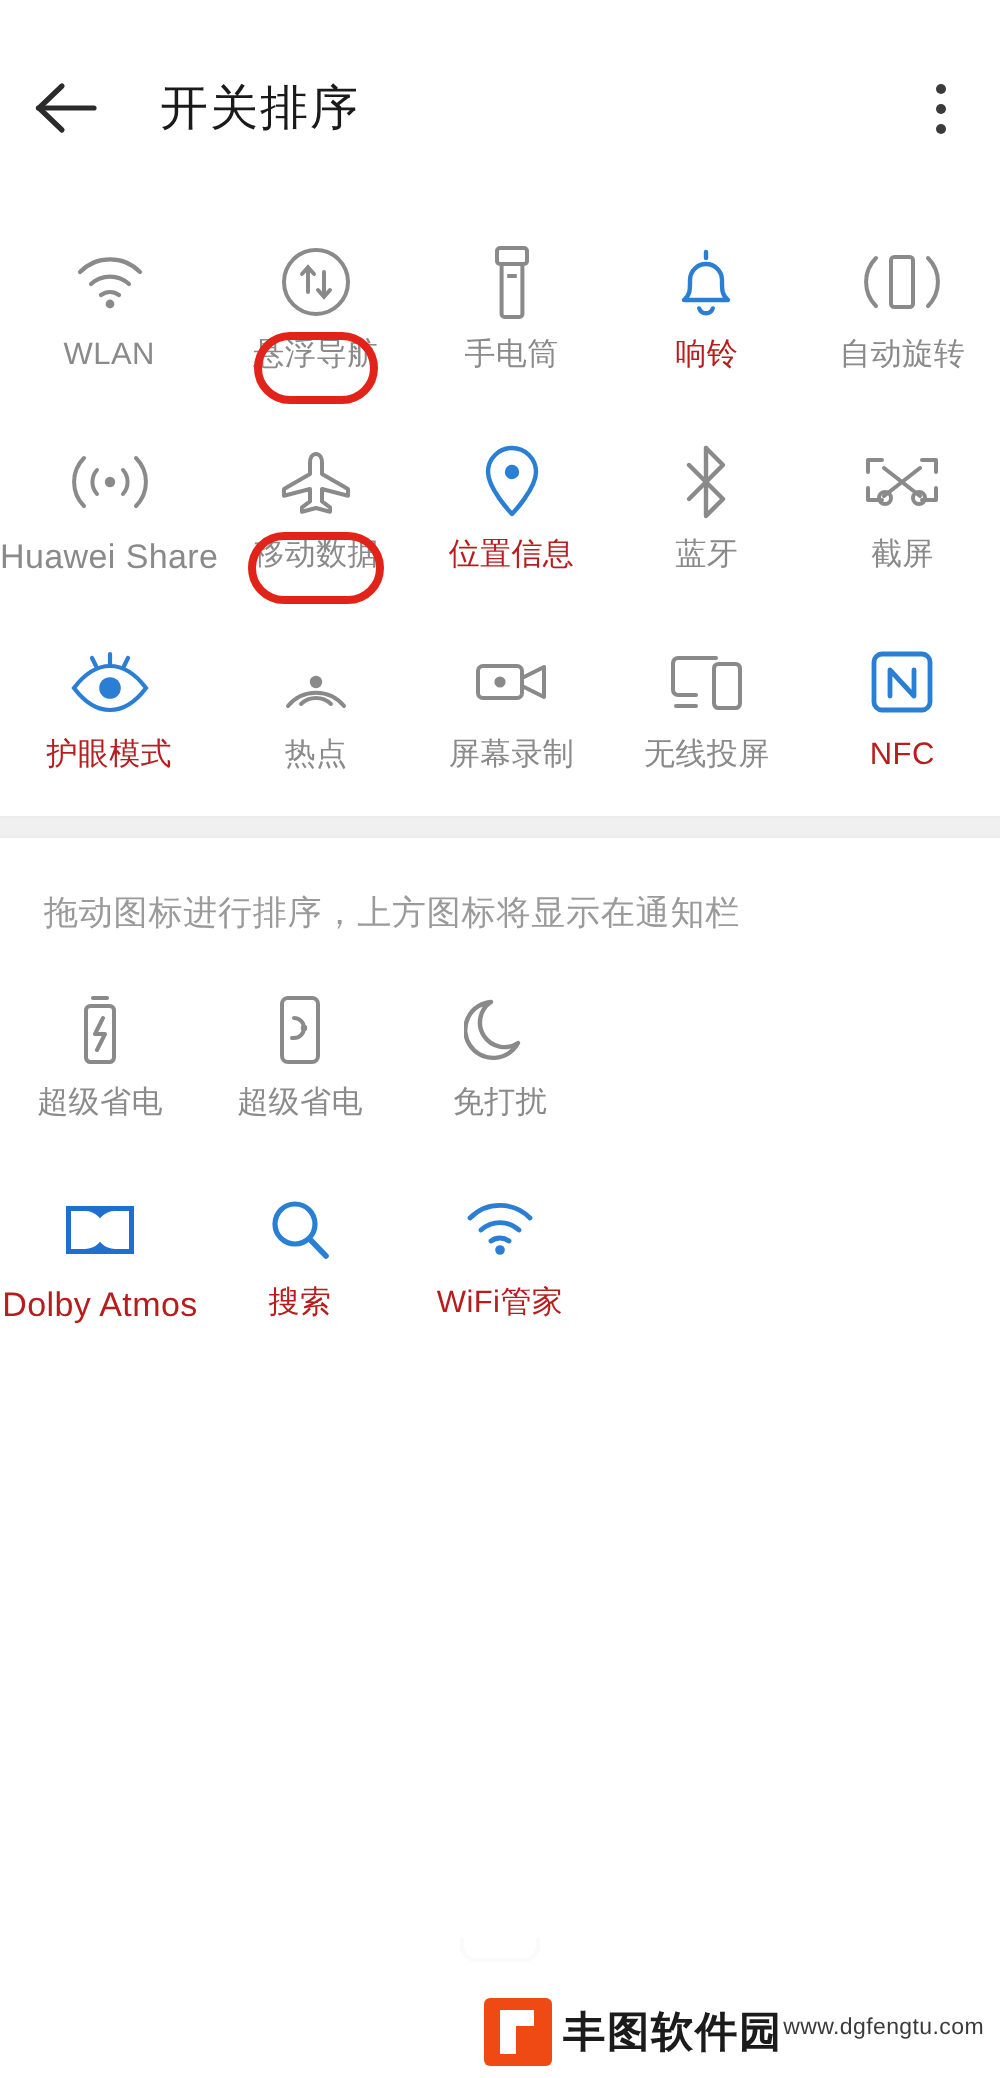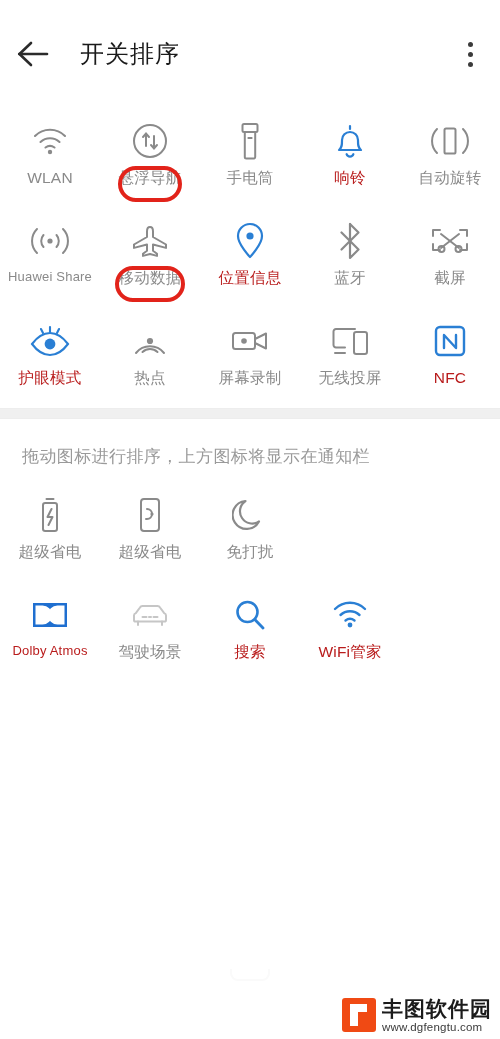--- a/index.html
+++ b/index.html
@@ -85,21 +85,21 @@
   }
   .tile .lbl {
     margin-top: 6px;
     font-size: 15.5px;
     line-height: 1;
     color: #8a8a8a;
     white-space: nowrap;
     letter-spacing: 0.2px;
   }
   .tile.on .lbl { color: #b91c1c; }
-  .tile .lbl.small { font-size: 13px; }
+  .tile .lbl.small { font-size: 17px; }
 
   
   .ring {
     position: absolute;
     border: 4px solid #e2231a;
     border-radius: 22px;
     box-sizing: border-box;
     pointer-events: none;
   }
 
@@ -162,21 +162,21 @@
     width: 8px; height: 22px;
     background: #ffffff;
   }
   .wm-logo .notch {
     position: absolute;
     left: 16px; top: 16px;
     width: 9px; height: 9px;
     background: #f04a14;
     z-index: 2;
   }
-  .wm-text { display: flex; flex-direction: column; line-height: 1; }
+  .wm-text { display: flex; flex-direction: row; line-height: 1; }
   .wm-cn {
     font-size: 21px;
     font-weight: bold;
     color: #1b1b1b;
     letter-spacing: 1px;
   }
   .wm-url {
     font-size: 11.5px;
     color: #3b3b3b;
     margin-top: 3px;
@@ -452,35 +452,20 @@
     <div class="ic">
       <svg width="38" height="30" viewBox="0 0 38 30">
         <rect x="2" y="3" width="34" height="24" fill="#1f6fd0"></rect>
         <path d="M4.5 5.5 h7 a9.5 9.5 0 0 1 0 19 h-7 z" fill="#ffffff"></path>
         <path d="M33.5 5.5 h-7 a9.5 9.5 0 0 0 0 19 h7 z" fill="#ffffff"></path>
       </svg>
     </div>
     <div class="lbl small">Dolby Atmos</div>
   </div>
 
-  <div class="tile">
-    <div class="ic">
-      <svg width="42" height="28" viewBox="0 0 42 28">
-        <g fill="none" stroke="#c6c6c6" stroke-width="2" stroke-linejoin="round" stroke-linecap="round">
-          <path d="M5 19 v-4.5 c0 -1.2 0.6 -2 1.8 -2.4 L11 6.5 c0.5 -1 1.4 -1.5 2.5 -1.5 h15 c1.1 0 2 0.5 2.5 1.5 l4.2 5.6 c1.2 0.4 1.8 1.2 1.8 2.4 V19 a1.6 1.6 0 0 1 -1.6 1.6 H6.6 A1.6 1.6 0 0 1 5 19 z"></path>
-          <path d="M9 24 v-3.4"></path>
-            <path d="M33 24 v-3.4"></path>
-          <path d="M13.5 16 h4"></path>
-            <path d="M20 16 h2"></path>
-            <path d="M24.5 16 h4"></path>
-        </g>
-      </svg>
-    </div>
-    <div class="lbl">驾驶场景</div>
-  </div>
 
   <div class="tile on">
     <div class="ic">
       <svg width="34" height="34" viewBox="0 0 34 34">
         <circle cx="14.5" cy="14" r="10" fill="none" stroke="#2a7fd4" stroke-width="2.6"></circle>
         <path d="M21.8 21.5 L30 30" fill="none" stroke="#2a7fd4" stroke-width="2.8" stroke-linecap="round"></path>
       </svg>
     </div>
     <div class="lbl">搜索</div>
   </div>

